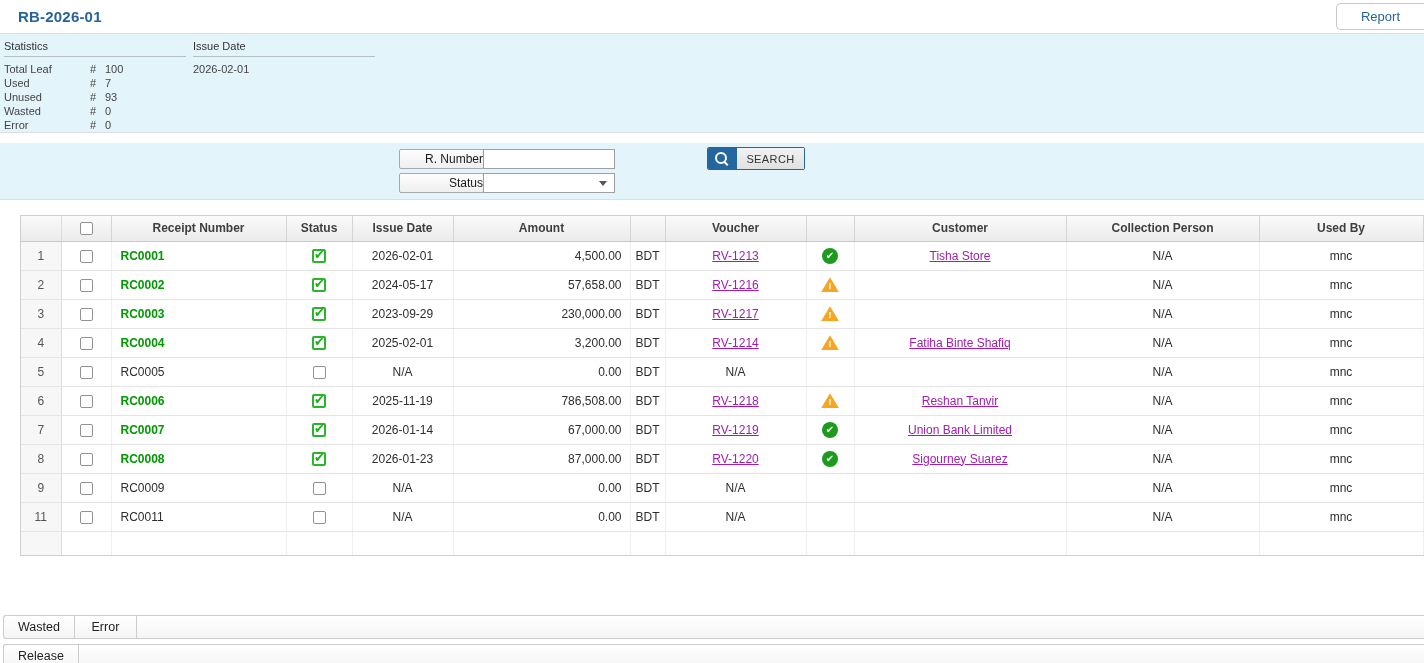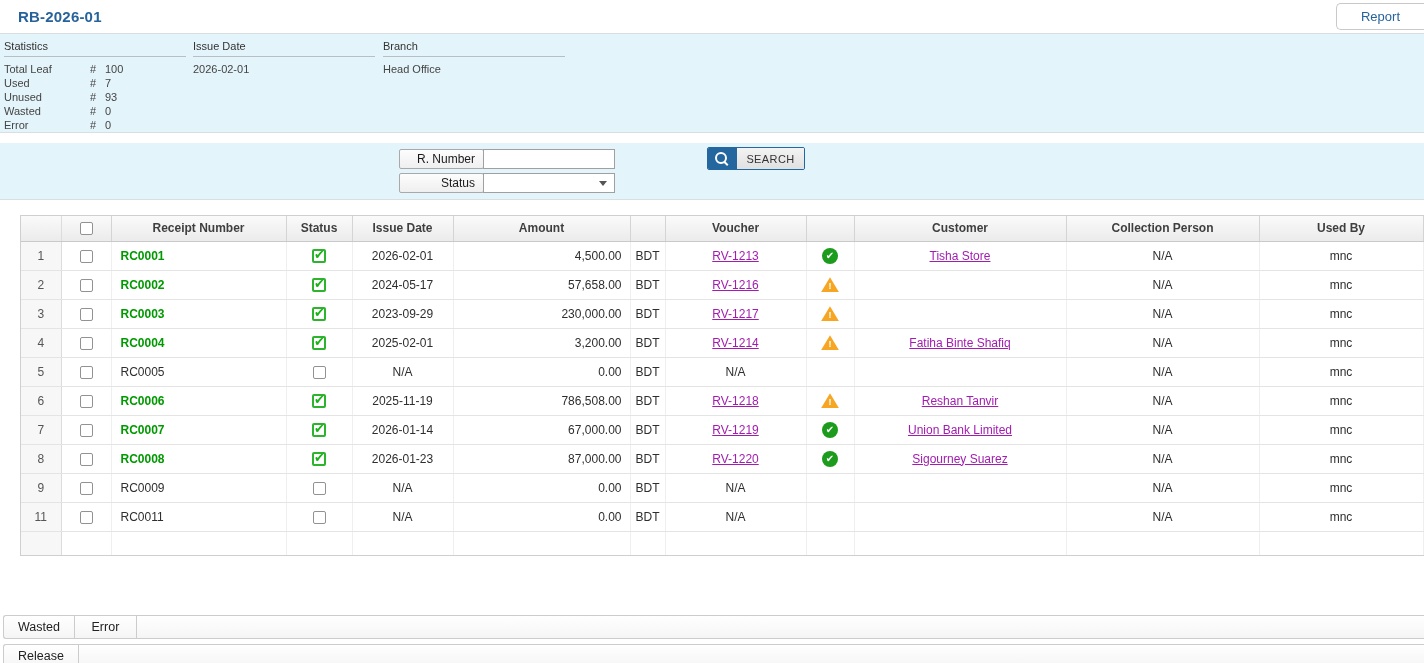--- a/index.html
+++ b/index.html
@@ -24,21 +24,21 @@
   .stat-row { display: flex; font-size: 11px; color: #444; line-height: 14px; }
   .stat-name { width: 86px; }
   .stat-hash { width: 15px; }
 
   
   .search-panel { position: absolute; top: 143px; left: 0; width: 100%; height: 57px;
     background: var(--panel-blue); border-bottom: 1px solid #d9dee0; }
   .field-row { position: absolute; left: 399px; display: flex; }
   .field-row.r1 { top: 6px; } .field-row.r2 { top: 30px; }
   .f-label { width: 85px; height: 20px; line-height: 18px; border: 1px solid #a9a9a9; border-radius: 2px;
-    background: linear-gradient(#fdfdfd, #efefef); text-align: right; padding-right: 8px; font-size: 12px; color: #1a1a1a; }
+    background: linear-gradient(#fdfdfd, #efefef); text-align: right; font-size: 12px; color: #1a1a1a; }
   .f-input, .f-select { width: 132px; height: 20px; border: 1px solid #a0a0a0; margin-left: -1px;
     background: #fff; font-size: 12px; padding: 0 5px; font-family: inherit; color: #222; }
   .f-select { position: relative; }
   .caret-down { position: absolute; right: 7px; top: 7px; width: 0; height: 0;
     border-left: 4px solid transparent; border-right: 4px solid transparent; border-top: 5px solid #555; }
   .search-btn { position: absolute; left: 707px; top: 4px; height: 23px; display: flex;
     border: 1px solid #24679f; border-radius: 2px; cursor: pointer; overflow: hidden; }
   .sb-icon { width: 28px; background: #24679f; position: relative; }
   .mag { position: absolute; left: 7px; top: 4px; width: 14px; height: 14px; }
   .mag::before { content: ""; position: absolute; left: 0; top: 0; width: 8px; height: 8px;
@@ -141,24 +141,20 @@
           <div class="stat-row">
             <span class="stat-name">Error</span>
             <span class="stat-hash">#</span>
             <span class="stat-val">0</span>
           </div>
         </div>
     </div>
     <div class="ip-col c2">
       <div class="ip-label">Issue Date</div>
       <div class="ip-value">2026-02-01</div>
-    </div>
-    <div class="ip-col c3">
-      <div class="ip-label">Branch</div>
-      <div class="ip-value">Head Office</div>
     </div>
   </div>
 
   <div class="search-panel">
     <div class="field-row r1">
       <div class="f-label">R. Number</div>
       <input class="f-input" type="text" value="" style="">
     </div>
     <div class="field-row r2">
       <div class="f-label">Status</div>

